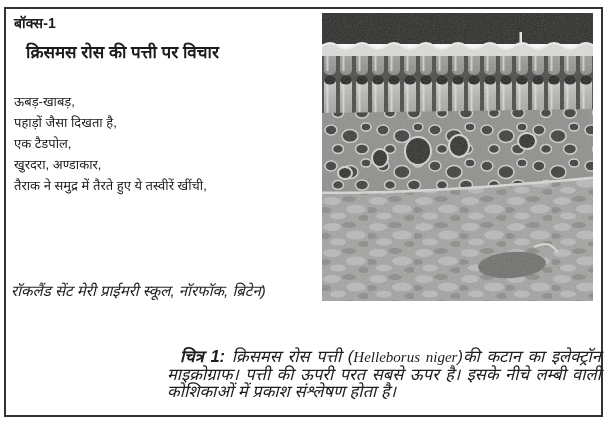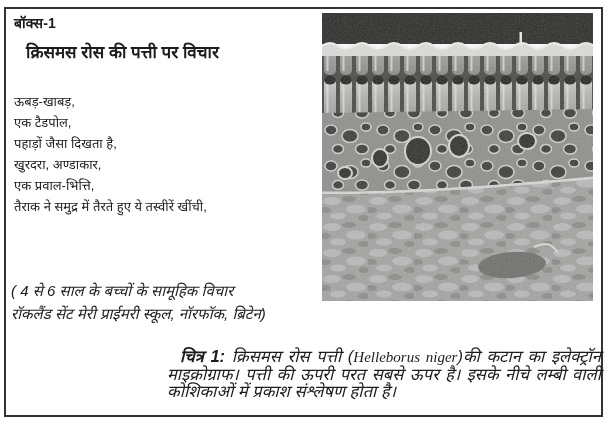--- a/index.html
+++ b/index.html
@@ -45,29 +45,27 @@
 <body>
 
 <div class="page">
   <div class="frame"></div>
 
   <div class="box-title">बॉक्स-1</div>
   <div class="box-subtitle">क्रिसमस रोस की पत्ती पर विचार</div>
 
   <div class="poem">
     <div>ऊबड़-खाबड़,</div>
+    <div>पहाड़ों जैसा दिखता है,</div>
     <div>एक टैडपोल,</div>
-    <div>पहाड़ों जैसा दिखता है,</div>
     <div>खुरदरा, अण्डाकार,</div>
-    <div>एक प्रवाल-भित्ति,</div>
     <div>तैराक ने समुद्र में तैरते हुए ये तस्वीरें खींची,</div>
   </div>
 
   <div class="attribution">
-    <div>( 4 से 6 साल के बच्चों के सामूहिक विचार</div>
     <div>रॉकलैंड सेंट मेरी प्राईमरी स्कूल, नॉरफॉक, ब्रिटेन)</div>
   </div>
 
   <svg class="micrograph" viewBox="0 0 271 288" width="271" height="288" preserveAspectRatio="none" aria-hidden="true">
     <defs>
       <linearGradient id="colGrad" x1="0" y1="0" x2="0" y2="1">
         <stop offset="0" stop-color="#d6d6d4"></stop>
         <stop offset="0.3" stop-color="#b6b6b4"></stop>
         <stop offset="1" stop-color="#8a8a88"></stop>
       </linearGradient>

